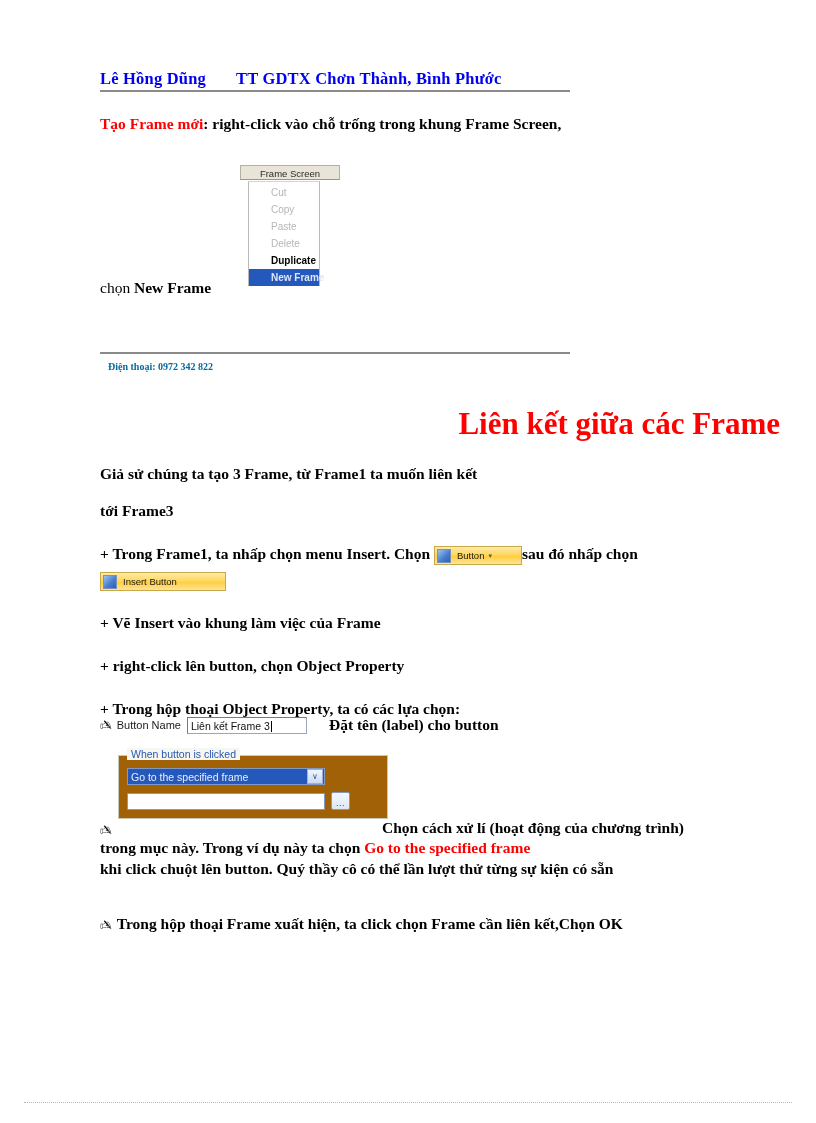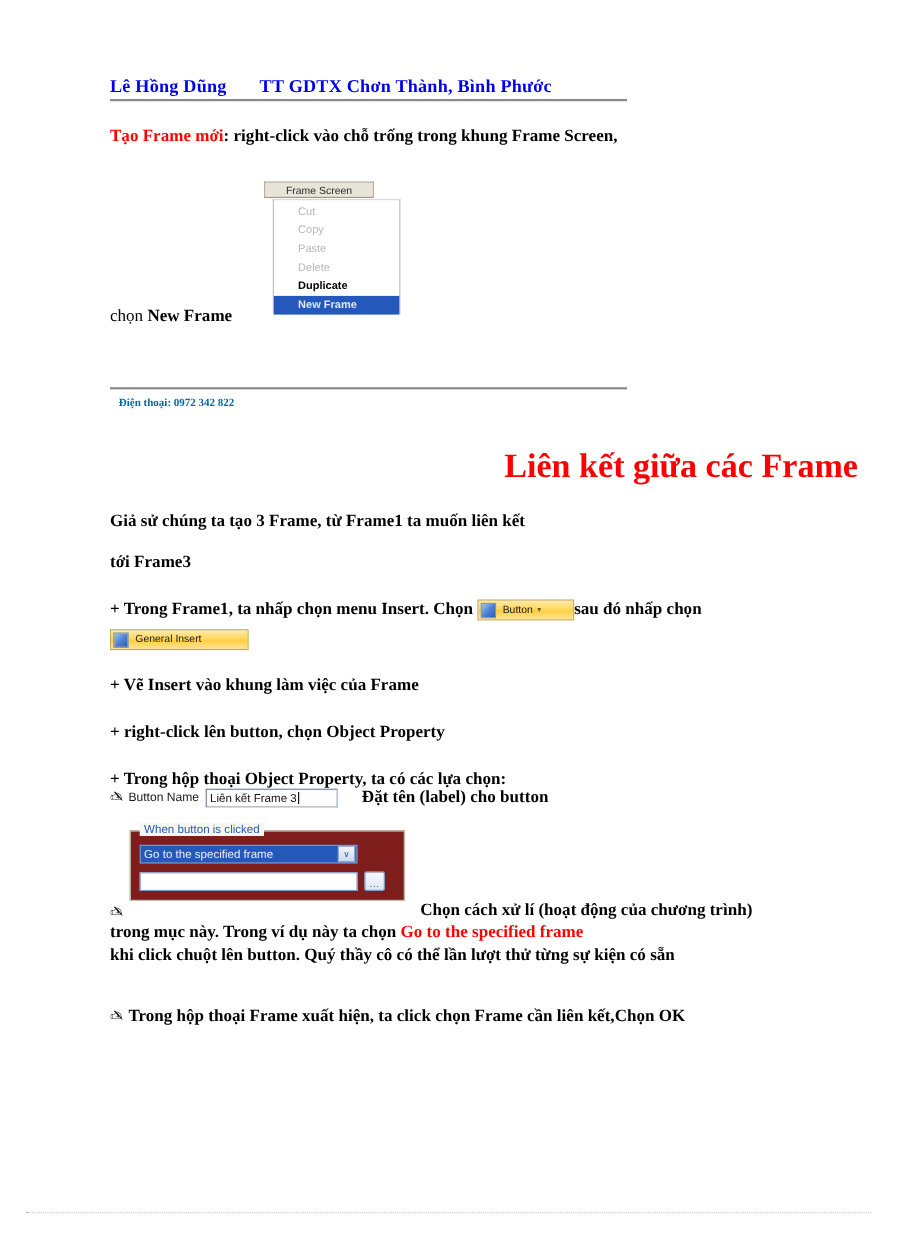--- a/index.html
+++ b/index.html
@@ -77,21 +77,21 @@
     border: 1px solid #b5b0a0;
     border-bottom: 1px solid #9a9585;
     color: #2a2a2a;
     font-size: 9.5px;
     text-align: center;
     box-sizing: border-box;
   }
   .menu-body {
     margin-left: 8px;
     margin-top: 1px;
-    width: 116px;
+    width: 72px;
     background: #ffffff;
     border-left: 1px solid #b9b9b9;
     border-right: 1px solid #b9b9b9;
     border-top: 1px solid #d4d4d4;
     box-sizing: border-box;
     padding: 2px 0 0 0;
   }
   .menu-item {
     height: 17px;
     line-height: 17px;
@@ -236,24 +236,24 @@
 
   
   .clickbox-wrap {
     position: absolute;
     left: 118px;
     top: 755px;
     width: 250px;
   }
   .clickbox {
     border: 1px solid #c9c9b4;
-    background: #7f1d1d;
+    background: #a16207;
     padding: 12px 8px 8px 8px;
     box-sizing: border-box;
-    width: 250px;
+    width: 270px;
     font-family: "Liberation Sans", "DejaVu Sans", sans-serif;
     position: relative;
   }
   .clickbox-legend {
     position: absolute;
     top: -8px;
     left: 8px;
     background: #f7f7f2;
     padding: 0 4px;
     font-size: 10.5px;
@@ -411,21 +411,21 @@
     <div class="spacer-16"></div>
     <p class="para">tới Frame3</p>
 
     <div class="spacer-22"></div>
 
     
     <p class="para" style="white-space:nowrap;"><span>+ Trong Frame1, ta nhấp chọn menu Insert. Chọn </span><span class="chip chip-button"><span class="sq"></span><span class="lbl">Button</span><span class="caret">▾</span></span><span>sau đó nhấp chọn</span></p>
 
     <div style="height:4px;"></div>
 
-    <span class="chip chip-general"><span class="sq"></span><span class="lbl">General Insert</span></span>
+    <span class="chip chip-general"><span class="sq"></span><span class="lbl">Insert Button</span></span>
 
     <div class="spacer-22"></div>
 
     <p class="para">+ Vẽ Insert vào khung làm việc của Frame</p>
     <div class="spacer-22"></div>
     <p class="para">+ right-click lên button, chọn Object Property</p>
     <div class="spacer-22"></div>
     <p class="para">+ Trong hộp thoại Object Property, ta có các lựa chọn:</p>
 
   </div>

